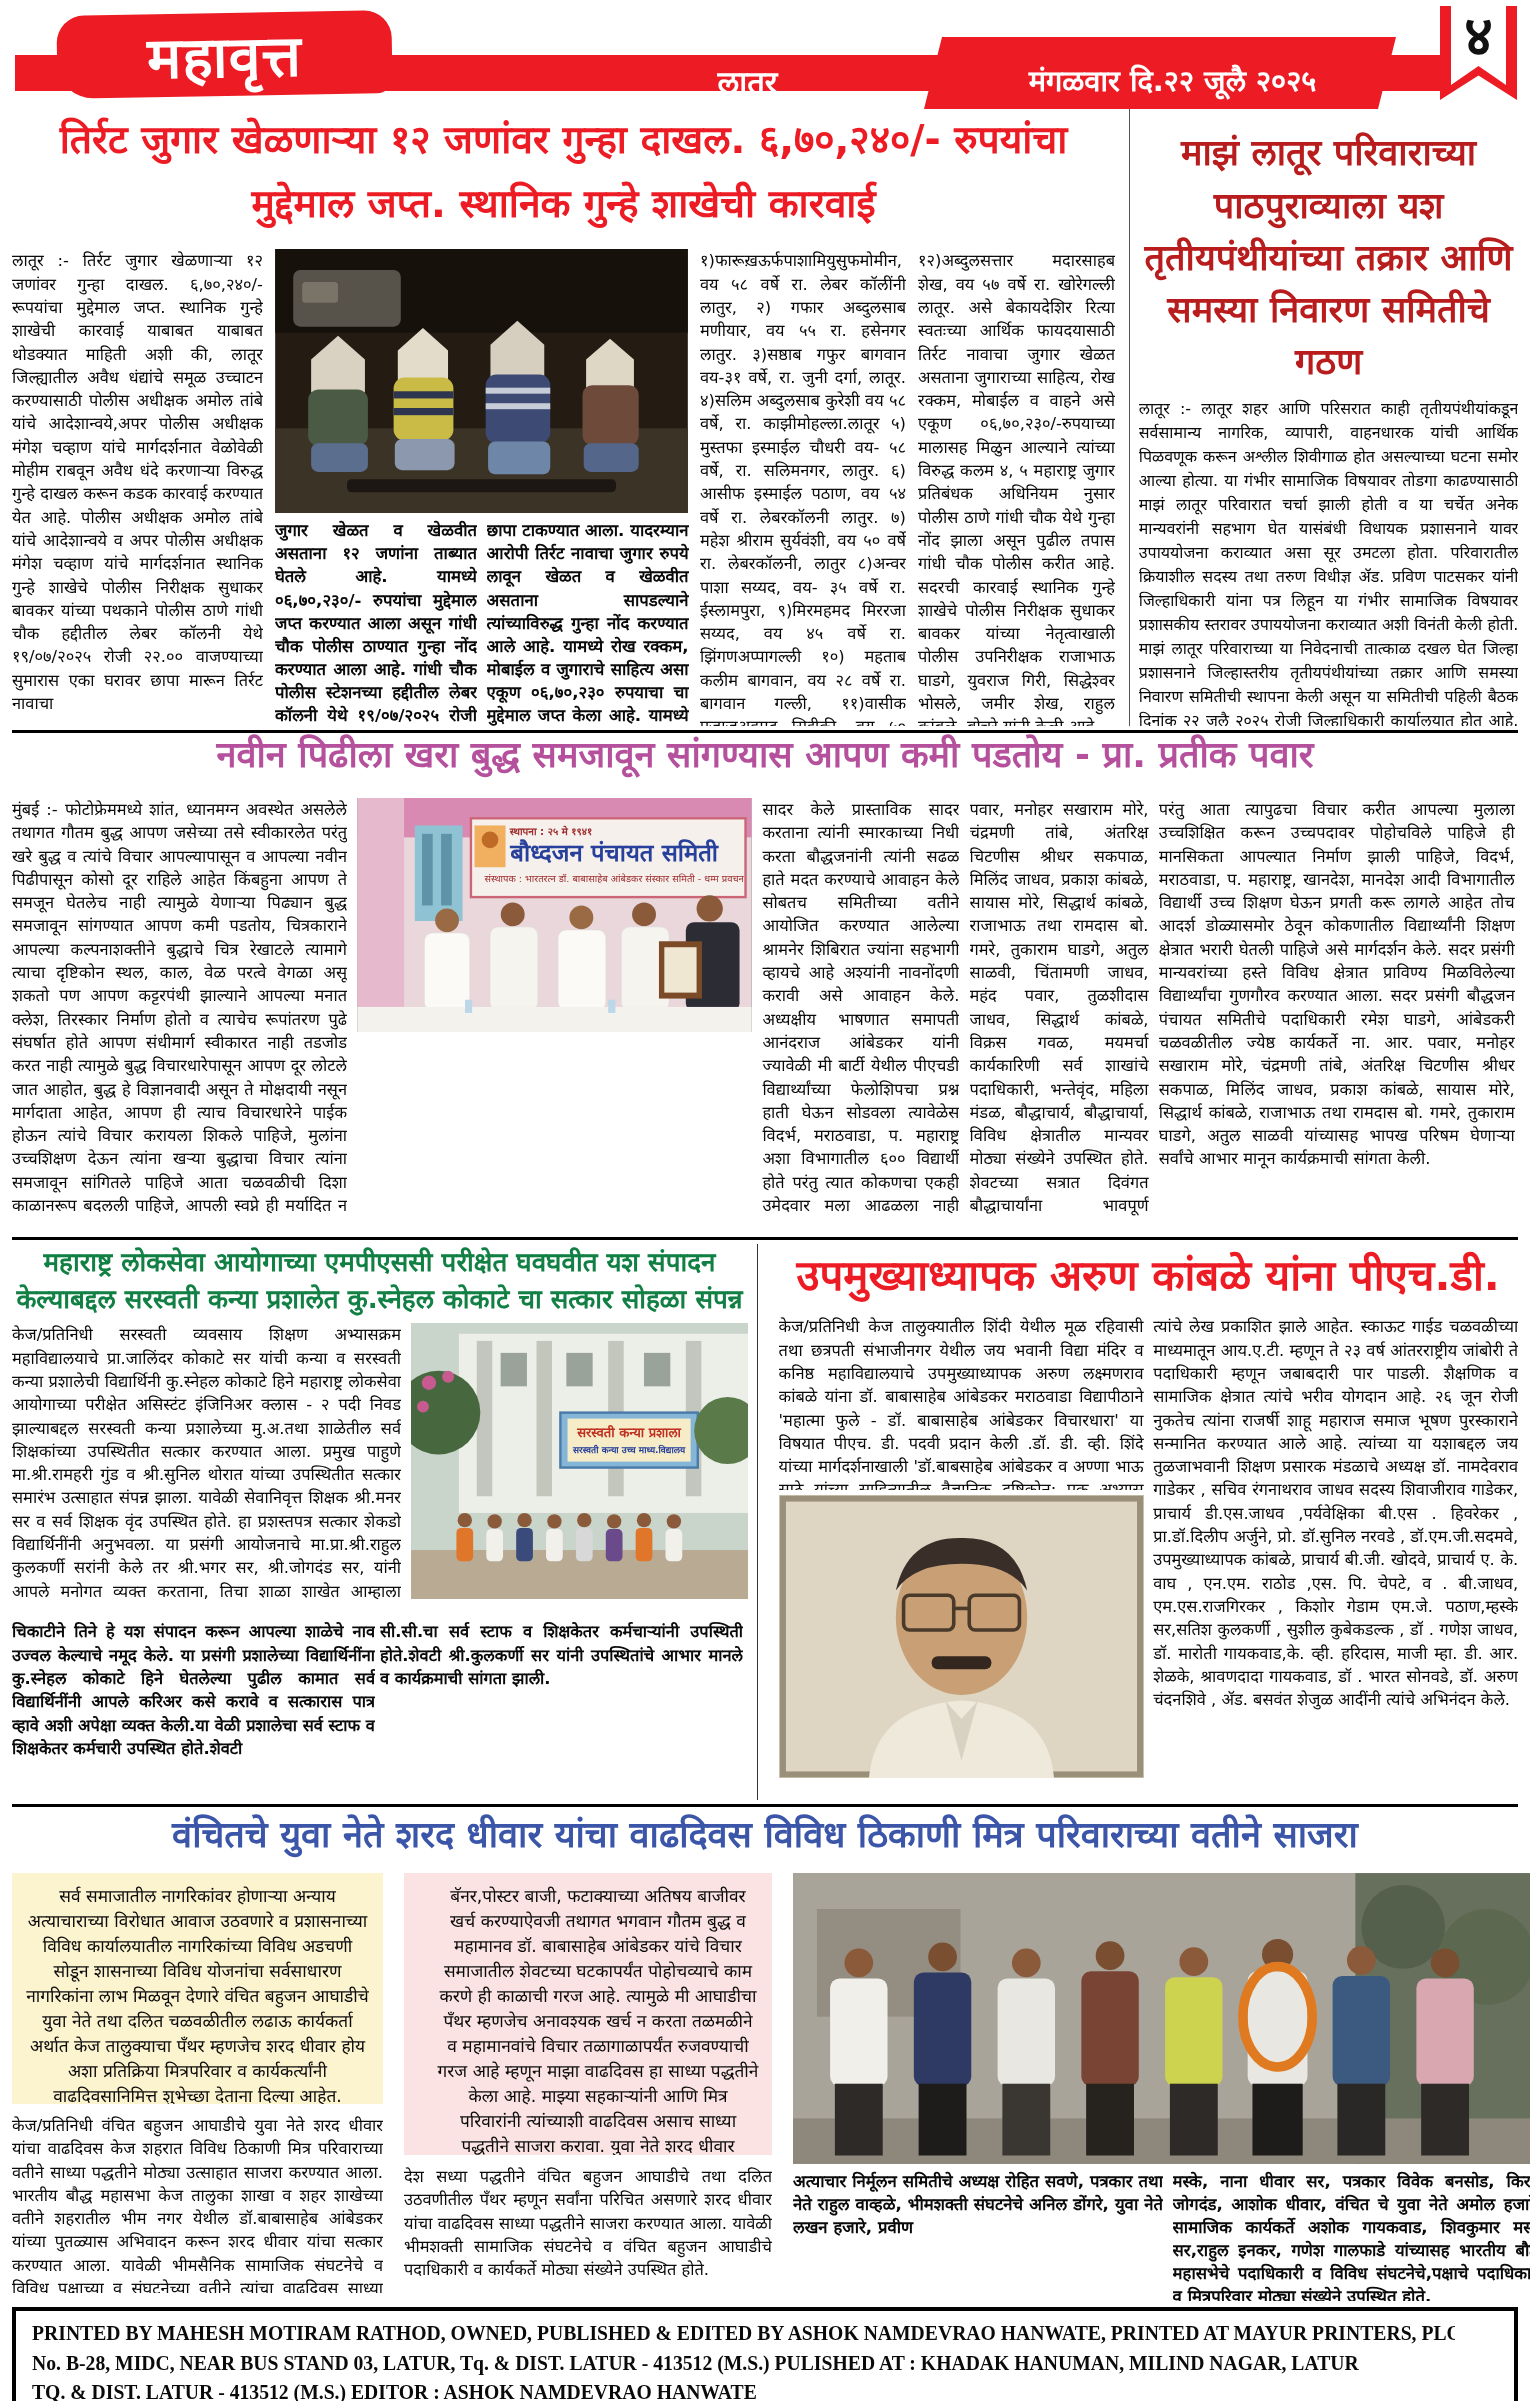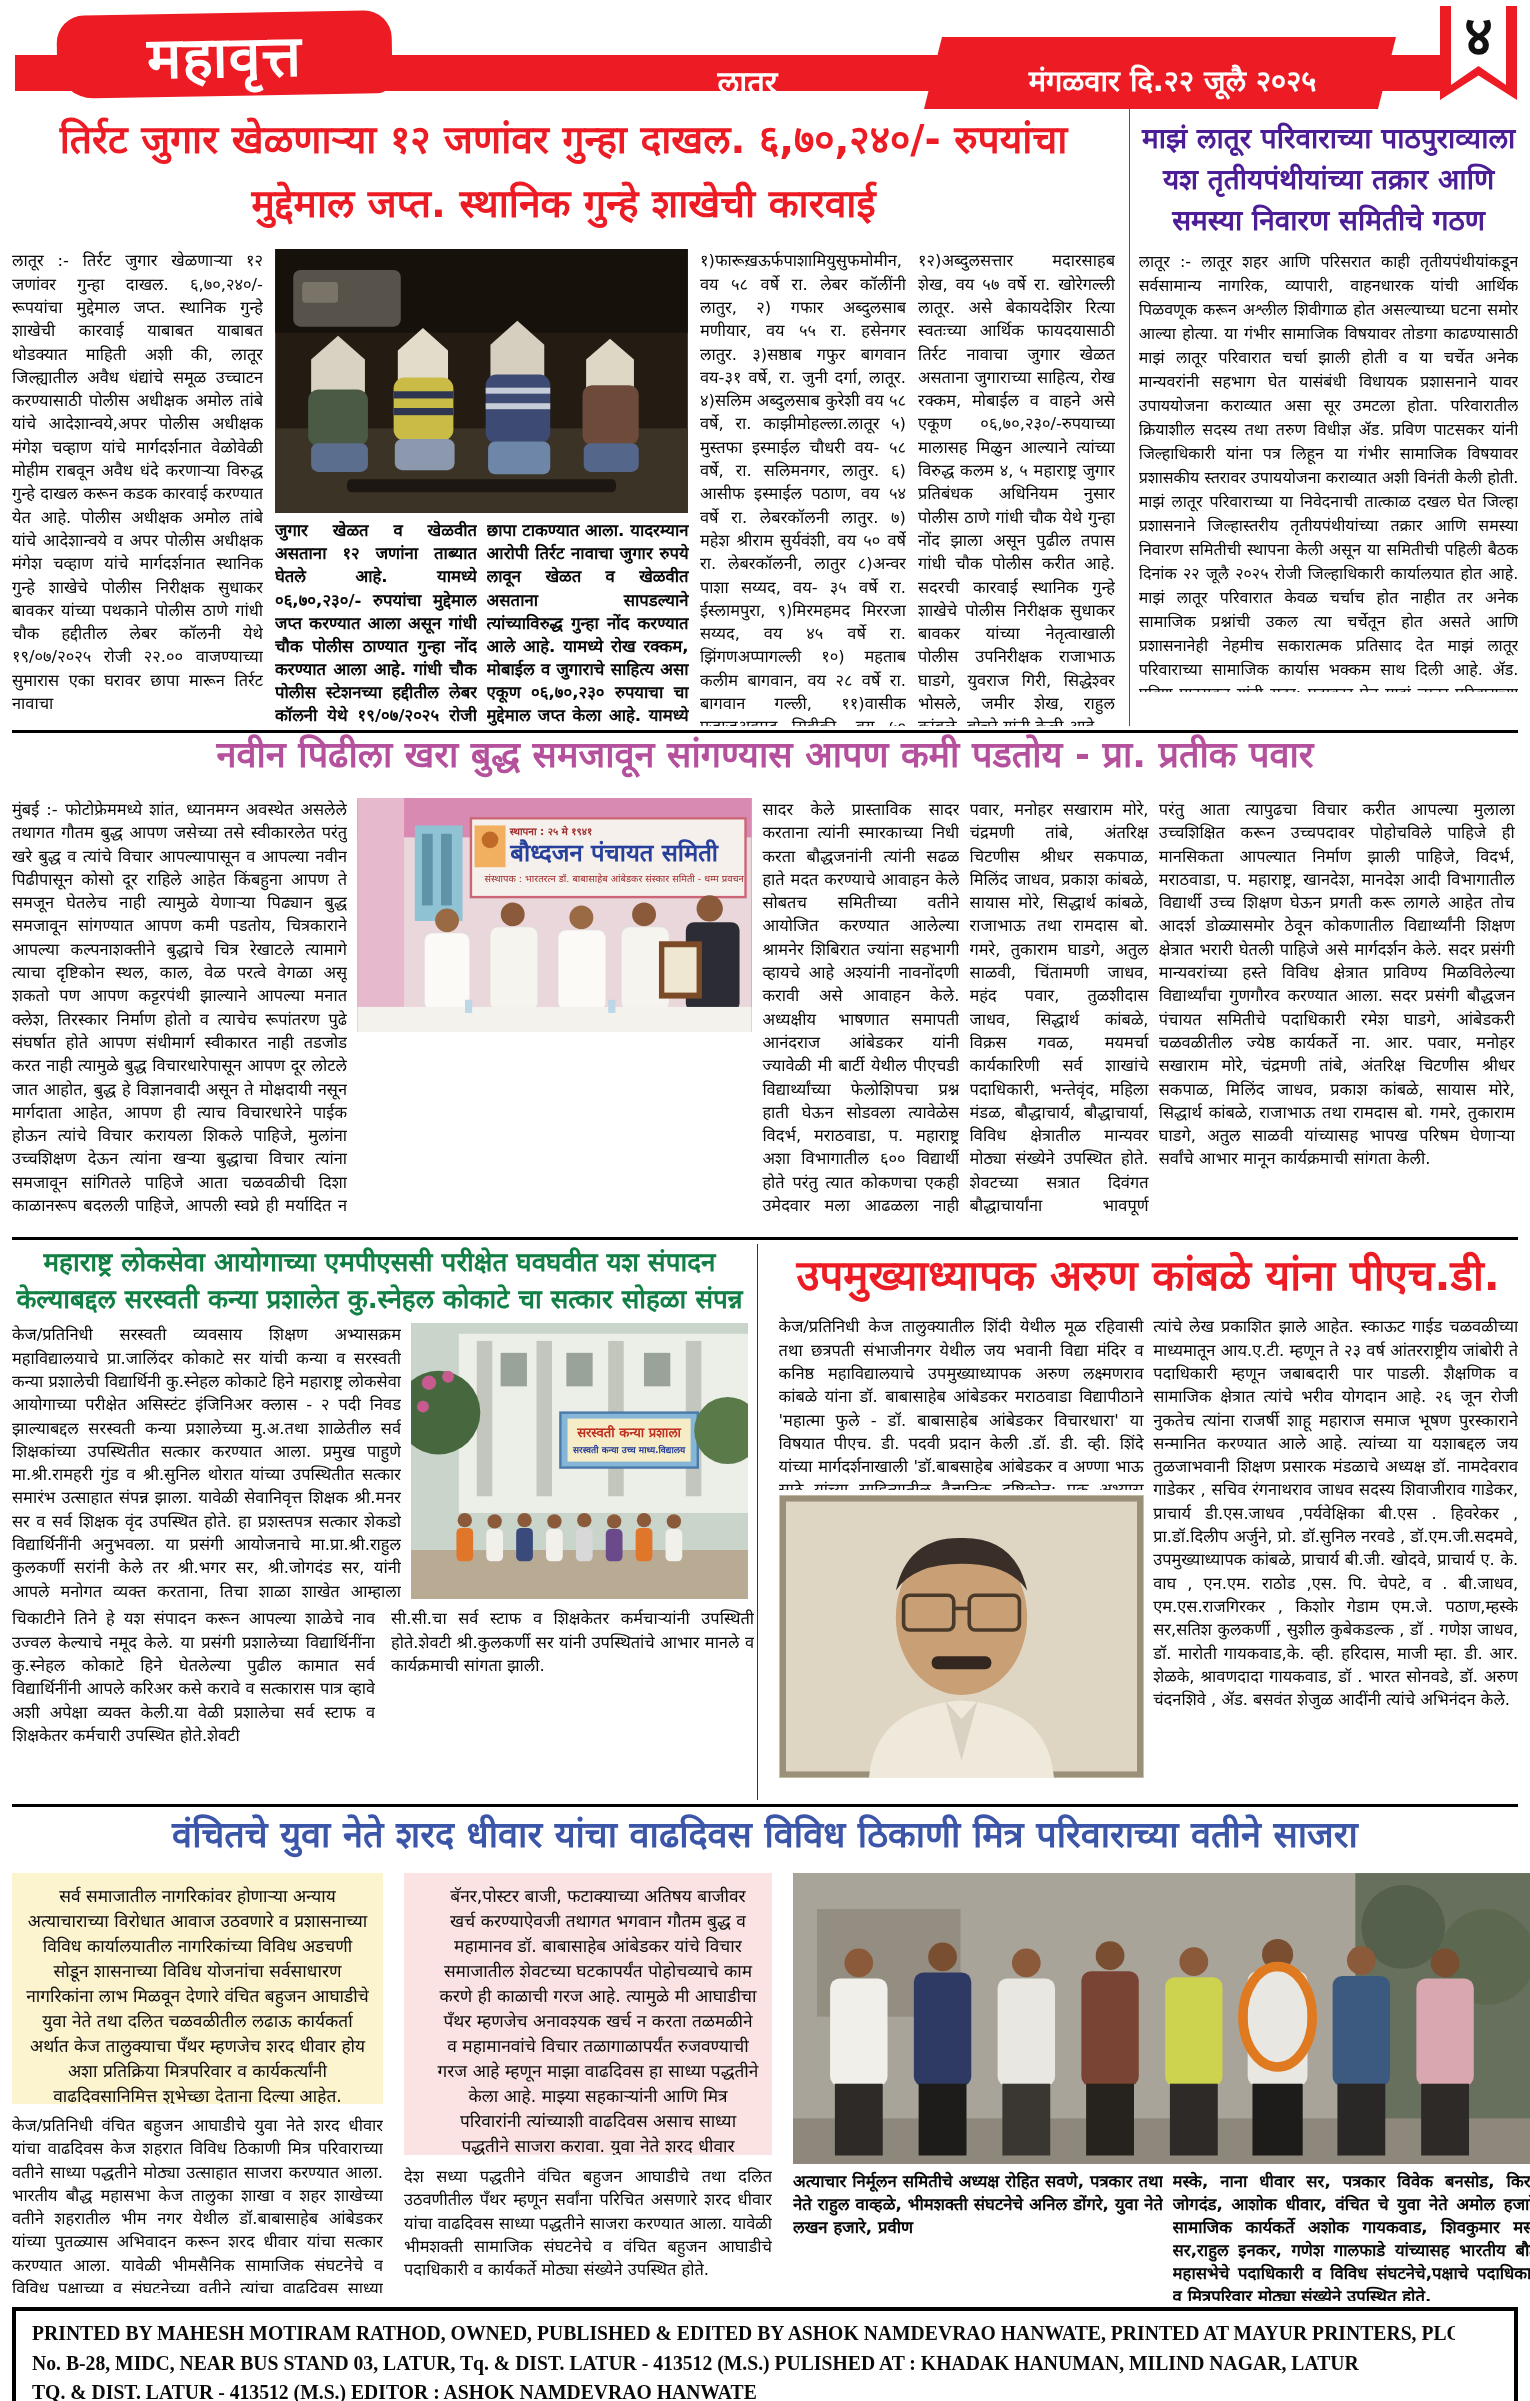--- a/index.html
+++ b/index.html
@@ -28,32 +28,32 @@
   .caption{font-size:16.7px;line-height:1.38;font-weight:bold;text-align:justify;overflow:hidden;}
   .photo{position:relative;overflow:hidden;background:#a3a3a3;}
   svg{display:block;}
   
   #sec1{display:grid;grid-template-columns:1103px 389px;column-gap:14.4px;height:618px;margin-top:2.4px;}
   .a1-head{color:#ed1c24;font-size:39px;line-height:1.62;height:141px;}
   .a1-grid{display:grid;grid-template-columns:251px 413px 206px 197px;column-gap:12px;height:474px;}
   .a1-photo{width:413px;height:264px;}
   .a1-caps{display:grid;grid-template-columns:202px 202px;column-gap:9.6px;margin-top:6px;}
   .tr-wrap{border-left:1.2px solid #555;padding-left:8.4px;}
-  .tr-head{color:#4c1d95;font-size:28px;line-height:1.45;margin-top:11px;}
+  .tr-head{color:#b91c1c;font-size:36px;line-height:1.45;margin-top:19px;}
   .tr-body{font-size:16px;line-height:1.5;text-align:justify;margin-top:8.4px;overflow:hidden;height:442px;}
   
   #sec2{height:500px;}
   .a2-head{color:#b5509c;font-size:36px;line-height:1.2;height:65px;}
   .a2-grid{display:grid;grid-template-columns:335px 395px 197px 179px 356px;column-gap:10.2px;height:419px;}
   .a2-photo{width:395px;height:234px;}
   
   #sec3{display:grid;grid-template-columns:735px 761px;column-gap:9.6px;height:556px;padding-top:4.8px;}
   .a3l-head{color:#128044;font-size:26px;line-height:1.4;height:79px;}
   .a3l-row1{display:grid;grid-template-columns:389px 337px;column-gap:9.6px;height:281px;}
-  .a3l-row2{display:grid;grid-template-columns:363px 363px;column-gap:16px;margin-top:3px;height:179px;}
+  .a3l-row2{display:grid;grid-template-columns:363px 363px;column-gap:5px;margin-top:16px;height:179px;font-weight:bold;}
   .a3l-photo{width:337px;height:276px;}
   .a3r{border-left:1.8px solid #333;padding-left:21px;}
   .a3r-head{color:#ed1c24;font-size:42px;height:71px;line-height:1.5;}
   .a3r-grid{display:grid;grid-template-columns:365px 365px;column-gap:9.6px;height:468px;}
   .portrait-photo{width:365px;height:283px;margin-top:4.8px;}
   
   #sec4{height:489px;padding-top:4.8px;}
   .a4-head{color:#3b55a8;font-size:36px;height:61px;line-height:1.3;}
   .a4-grid{display:grid;grid-template-columns:371px 368px 749px;column-gap:21px;height:419px;}
   .box{padding:10.8px 12px;font-size:17.3px;line-height:1.45;text-align:center;overflow:hidden;}

